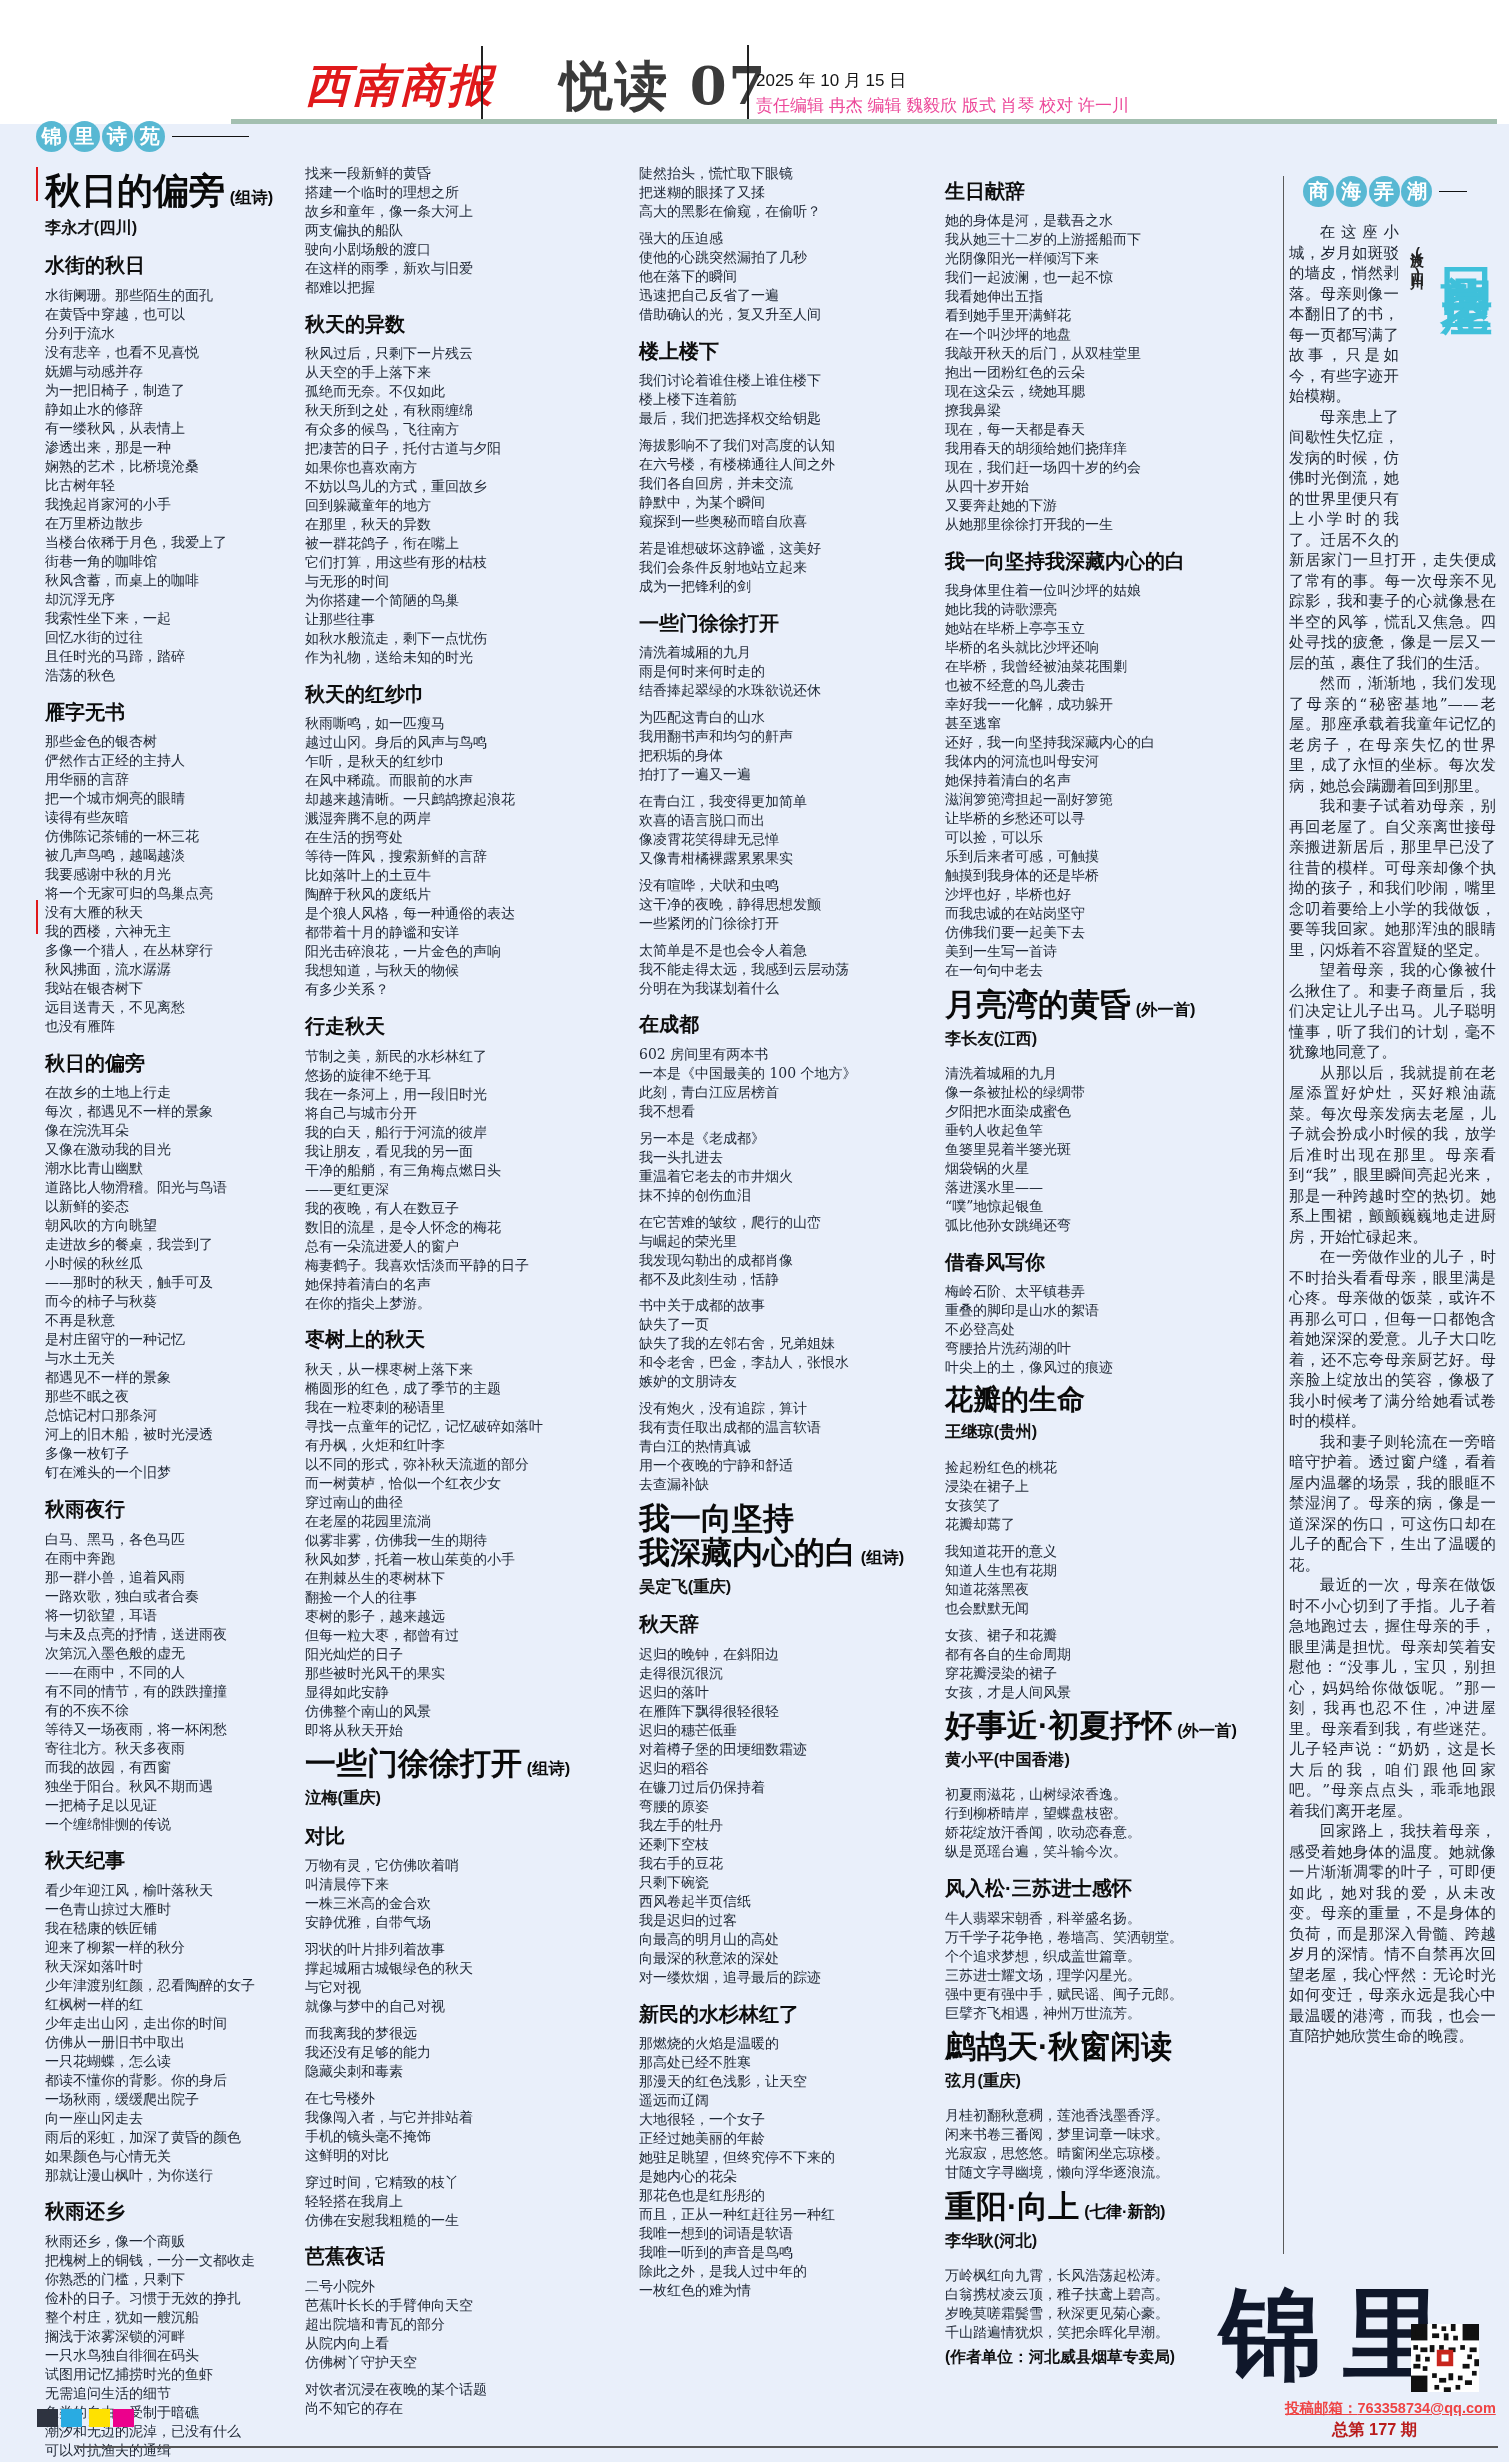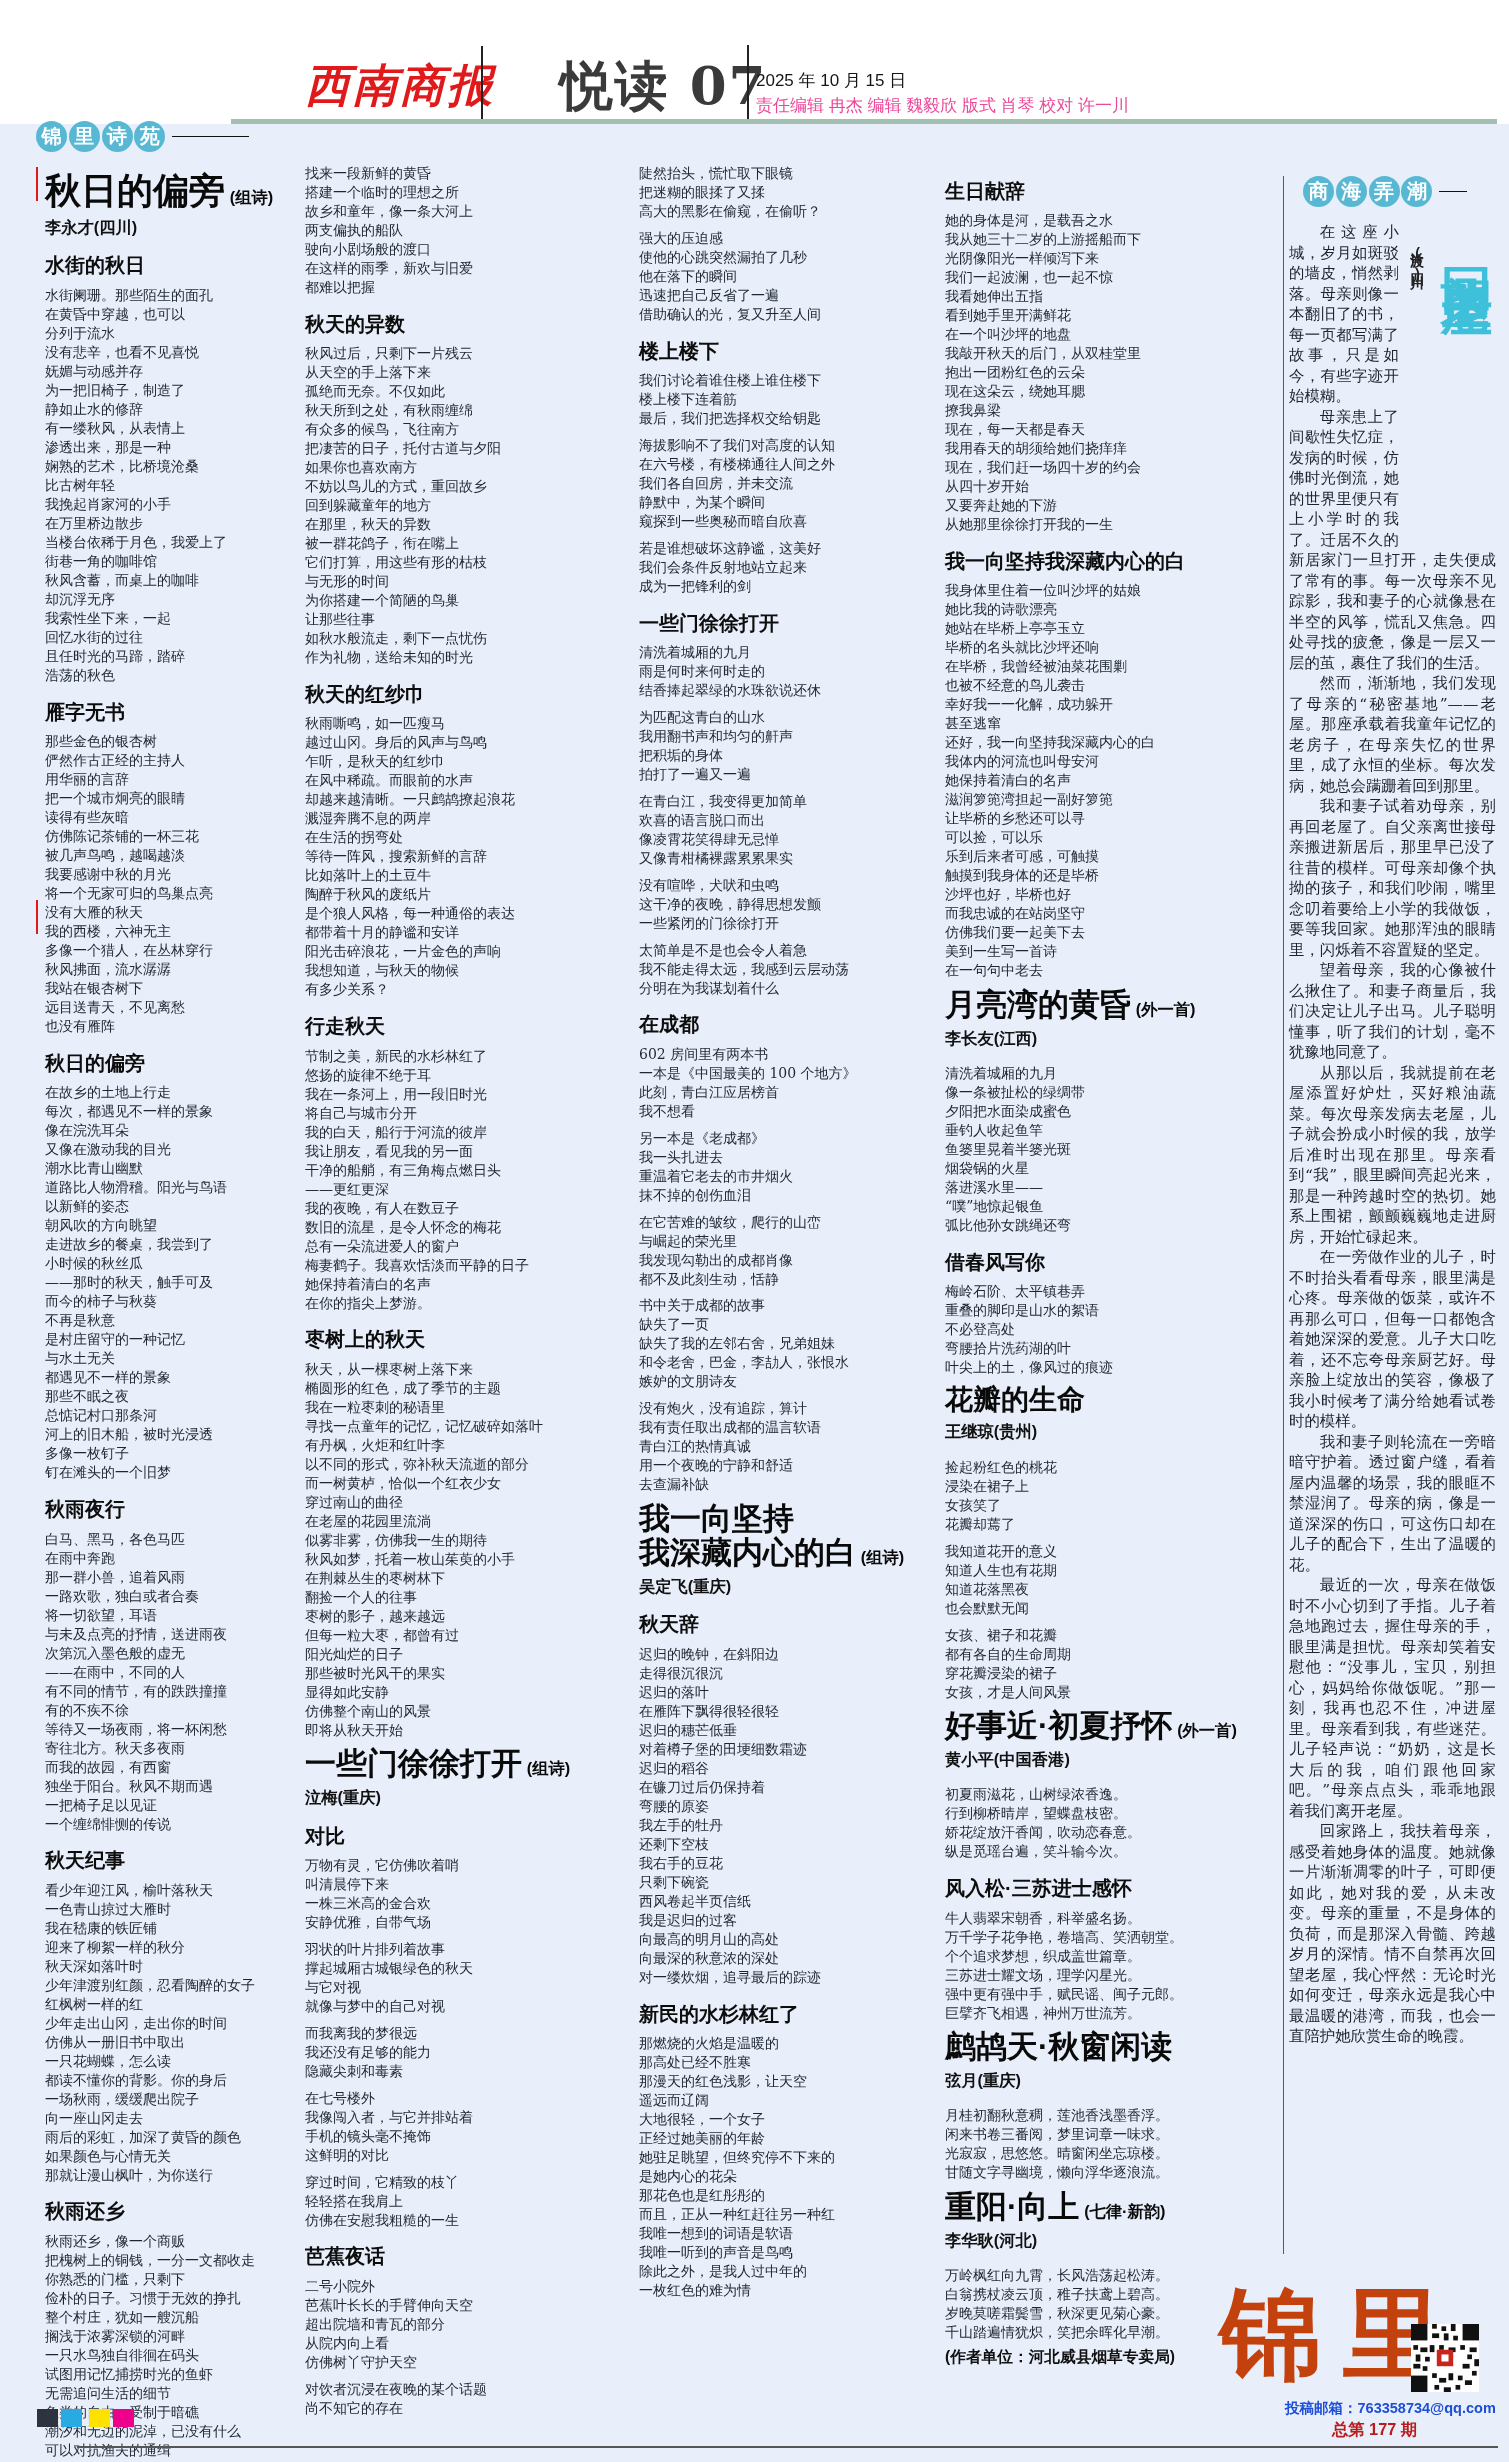--- a/index.html
+++ b/index.html
@@ -53,24 +53,24 @@
   #sidebar{position:absolute;left:1289px;top:222px;width:207px;}
   .side-float{float:right;writing-mode:vertical-rl;text-orientation:upright;
     margin:3.6px 0 8.5px 9.7px;height:302px;}
   .side-title{font-size:52px;font-weight:bold;color:#3fc0da;letter-spacing:7.2px;line-height:1.15;}
   .side-author{font-size:14px;font-weight:bold;color:#222;margin-right:9.7px;padding-top:15.7px;letter-spacing:1.8px;}
   .side-p{font-family:"DejaVu Serif",serif;font-size:15.4px;line-height:20.5px;color:#1c2430;
     text-align:justify;text-indent:2em;margin:0;}
 
   
   #logo{position:absolute;left:1220px;top:2268px;font-family:Liberation Sans, sans-serif;font-weight:bold;
-    font-size:101px;color:#c2410c;letter-spacing:22px;white-space:nowrap;}
+    font-size:101px;color:#0f172a;letter-spacing:22px;white-space:nowrap;}
   #qr{position:absolute;left:1411px;top:2324px;}
-  #email-line{position:absolute;left:1285px;top:2399px;font-size:14.5px;font-weight:bold;color:#1d4ed8;
-    white-space:nowrap;}
+  #email-line{position:absolute;left:1285px;top:2399px;font-size:14.5px;font-weight:bold;color:#ef4444;
+    text-decoration:underline;white-space:nowrap;}
   #issue{position:absolute;left:1332px;top:2419px;font-size:16.3px;font-weight:bold;color:#b91c1c;white-space:nowrap;}
   #brule{position:absolute;left:77px;top:2446px;width:1421px;height:1.8px;background:#555;}
 
   
   .redtick{position:absolute;left:36px;width:2.4px;height:34px;background:#e0191b;}
   #tick1{top:167px;} #tick2{top:900px;}
   .regsq{position:absolute;top:2409px;width:20.5px;height:18px;}
   #reg1{left:37px;background:#2e3340;} #reg2{left:61px;background:#29abe2;}
   #reg3{left:89px;background:#ffe100;} #reg4{left:113px;background:#ec008c;}
 </style>

